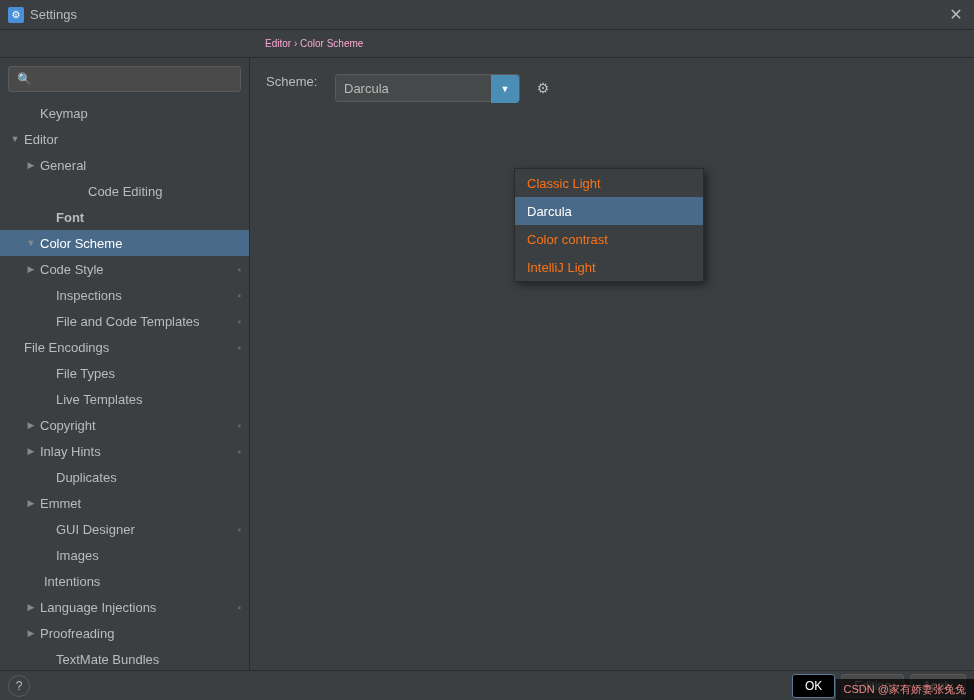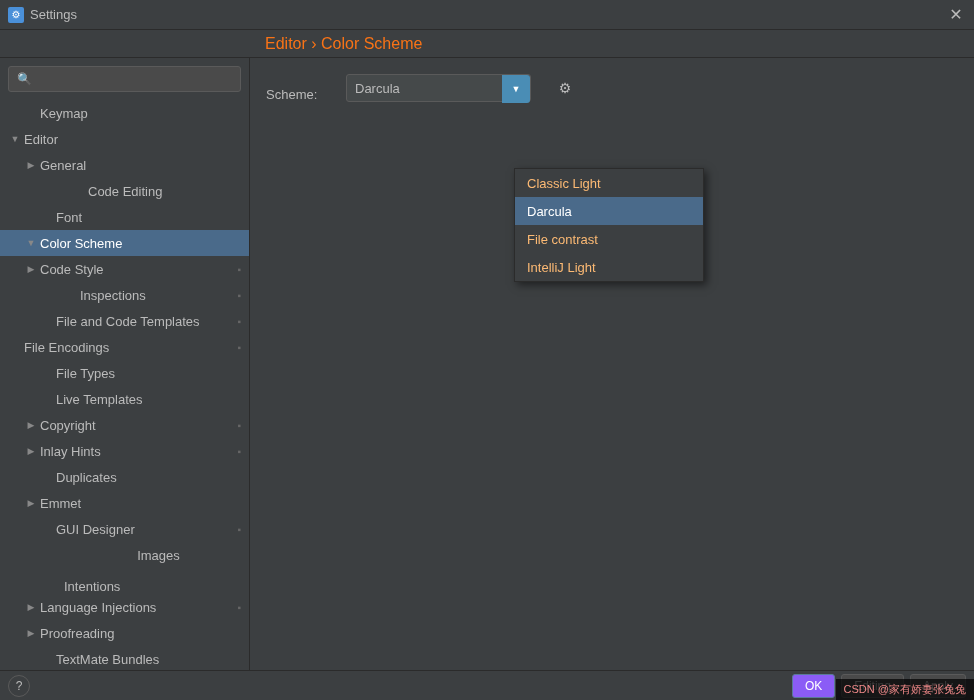--- a/index.html
+++ b/index.html
@@ -66,22 +66,22 @@
       height: 28px;
       background: #3c3f41;
       display: flex;
       align-items: center;
       padding: 0 16px 0 265px;
       border-bottom: 1px solid #2b2b2b;
       flex-shrink: 0;
     }
 
     .breadcrumb-text {
-      color: #f97316;
-      font-size: 16px;
+      color: #f9a8d4;
+      font-size: 10px;
     }
 
     .content {
       display: flex;
       flex: 1;
       overflow: hidden;
     }
 
     
     .sidebar {
@@ -158,22 +158,22 @@
     
     .main-content {
       flex: 1;
       background: #3c3f41;
       padding: 16px;
       position: relative;
     }
 
     .scheme-row {
       display: flex;
-      align-items: flex-end;
-      gap: 20px;
+      align-items: flex-start;
+      gap: 9px;
       margin-bottom: 8px;
     }
 
     .scheme-label {
       color: #bbbbbb;
       font-size: 13px;
       width: 60px;
     }
 
     .scheme-select-container {
@@ -238,21 +238,21 @@
       box-shadow: 3px 3px 8px rgba(0,0,0,0.5);
     }
 
     .dropdown-option {
       height: 28px;
       display: flex;
       align-items: center;
       padding: 0 12px;
       cursor: pointer;
       font-size: 13px;
-      color: #fdba74;
+      color: #f97316;
     }
     .dropdown-option.selected { background: #4a6a8a; color: #ffffff; }
 
     
     .bottom-bar {
       height: 30px;
       background: #3c3f41;
       border-top: 1px solid #2b2b2b;
       display: flex;
       align-items: center;
@@ -284,21 +284,21 @@
     .bottom-btn {
       height: 24px;
       padding: 0 12px;
       background: #4a4a4a;
       border: 1px solid #5a5a5a;
       border-radius: 3px;
       color: #bbbbbb;
       font-size: 12px;
       cursor: pointer;
     }
-    .bottom-btn.primary { background: #8b5cf6; border-color: #5a7a9a; color: white; }
+    .bottom-btn.primary { background: #000000; border-color: #5a7a9a; color: white; }
 
     .watermark {
       position: absolute;
       bottom: 0;
       right: 0;
       background: rgba(0,0,0,0.7);
       color: #e88;
       font-size: 11px;
       padding: 3px 8px;
     }
@@ -337,34 +337,34 @@
             <span class="item-label">Editor</span>
           </div>
           <div class="tree-item" style="padding-left: 24px;">
             <span class="tree-arrow" style="font-size: 9px;">▶</span>
             <span class="item-label">General</span>
           </div>
           <div class="tree-item" style="padding-left: 40px; gap: 32px;">
             <span class="tree-arrow"></span>
             <span class="item-label">Code Editing</span>
           </div>
-          <div class="tree-item" style="padding-left: 40px;">
+          <div class="tree-item" style="padding-left: 40px; font-weight: bold;">
             <span class="tree-arrow"></span>
             <span class="item-label">Font</span>
           </div>
           <div class="tree-item selected" style="padding-left: 24px;">
             <span class="tree-arrow" style="font-size: 9px;">▼</span>
             <span class="item-label">Color Scheme</span>
           </div>
           <div class="tree-item" style="padding-left: 24px;">
             <span class="tree-arrow" style="font-size: 9px;">▶</span>
             <span class="item-label">Code Style</span>
             <span class="item-badge">▪</span>
           </div>
-          <div class="tree-item" style="padding-left: 64px;">
+          <div class="tree-item" style="padding-left: 40px;">
             <span class="tree-arrow"></span>
             <span class="item-label">Inspections</span>
             <span class="item-badge">▪</span>
           </div>
           <div class="tree-item" style="padding-left: 40px;">
             <span class="tree-arrow"></span>
             <span class="item-label">File and Code Templates</span>
             <span class="item-badge">▪</span>
           </div>
           <div class="tree-item" style="">
@@ -396,25 +396,25 @@
           </div>
           <div class="tree-item" style="padding-left: 24px;">
             <span class="tree-arrow" style="font-size: 9px;">▶</span>
             <span class="item-label">Emmet</span>
           </div>
           <div class="tree-item" style="padding-left: 40px;">
             <span class="tree-arrow"></span>
             <span class="item-label">GUI Designer</span>
             <span class="item-badge">▪</span>
           </div>
-          <div class="tree-item" style="padding-left: 60px; text-align: center;">
+          <div class="tree-item" style="padding-left: 40px;">
             <span class="tree-arrow"></span>
             <span class="item-label">Images</span>
           </div>
-          <div class="tree-item" style="padding-left: 48px; align-items: flex-end;">
+          <div class="tree-item" style="padding-left: 28px;">
             <span class="tree-arrow"></span>
             <span class="item-label">Intentions</span>
           </div>
           <div class="tree-item" style="padding-left: 24px;">
             <span class="tree-arrow" style="font-size: 9px;">▶</span>
             <span class="item-label">Language Injections</span>
             <span class="item-badge">▪</span>
           </div>
           <div class="tree-item" style="padding-left: 24px;">
             <span class="tree-arrow" style="font-size: 9px;">▶</span>
@@ -437,21 +437,21 @@
             <div class="scheme-select-arrow">▼</div>
           </div>
         </div>
         <button class="gear-btn">⚙</button>
       </div>
 
       <div class="dropdown-popup" id="dropdown-popup">
 
       <div class="dropdown-option">Classic Light</div>
           <div class="dropdown-option selected">Darcula</div>
-          <div class="dropdown-option">File contrast</div>
+          <div class="dropdown-option">Color contrast</div>
           <div class="dropdown-option">IntelliJ Light</div>
         </div>
 
     </div>
   </div>
 
   <div class="bottom-bar">
     <button class="help-btn">?</button>
     <div class="bottom-right">
       <button class="bottom-btn primary">OK</button>

